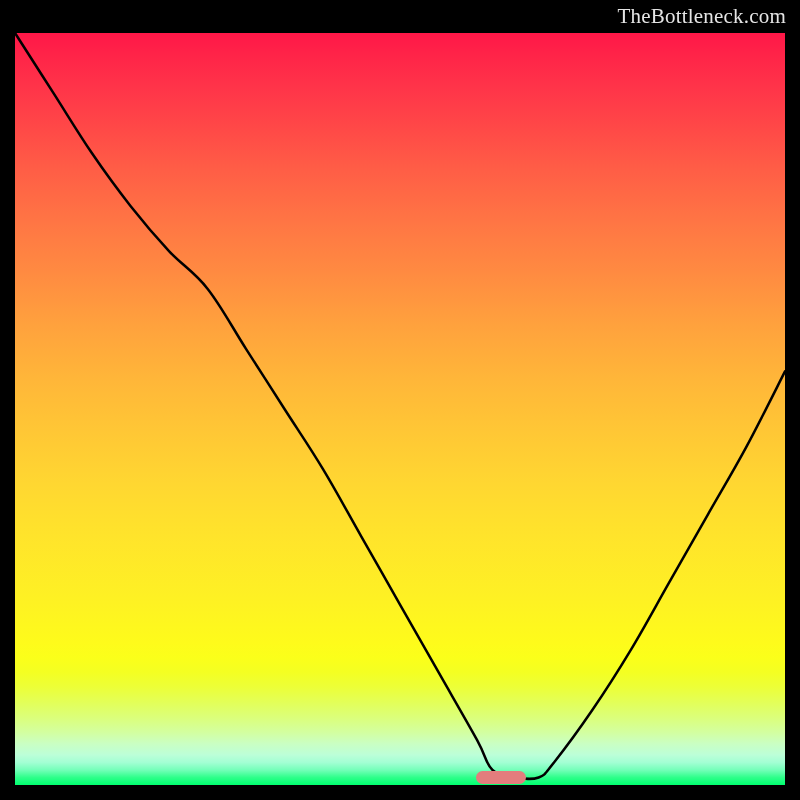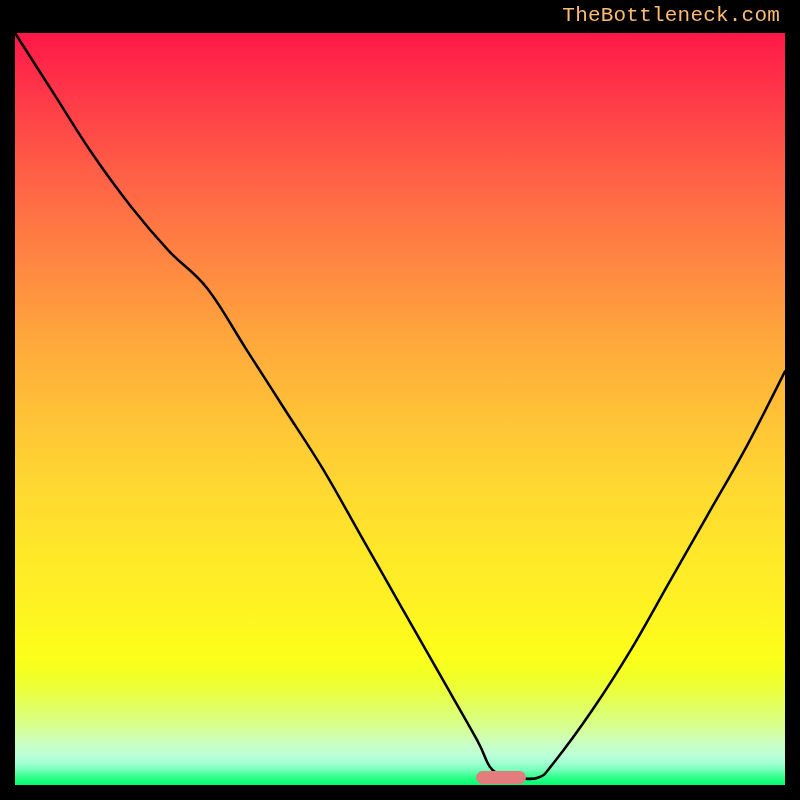--- a/index.html
+++ b/index.html
@@ -48,26 +48,26 @@
   .curve-svg {
     position: absolute;
     left: 15px;
     top: 33px;
     width: 770px;
     height: 752px;
     overflow: visible;
   }
   .watermark {
     position: absolute;
-    right: 20px;
+    right: 14px;
     top: 4px;
-    font-family: Liberation Mono, monospace;
+    font-family: Liberation Serif, serif;
     font-size: 21px;
     font-weight: 400;
-    color: #fdba74;
+    color: #e5e5e5;
     letter-spacing: 0.2px;
   }
   .minimum-marker {
     position: absolute;
     width: 50px;
     height: 13px;
     border-radius: 7px;
     background: #e37d7d;
   }
 </style>

